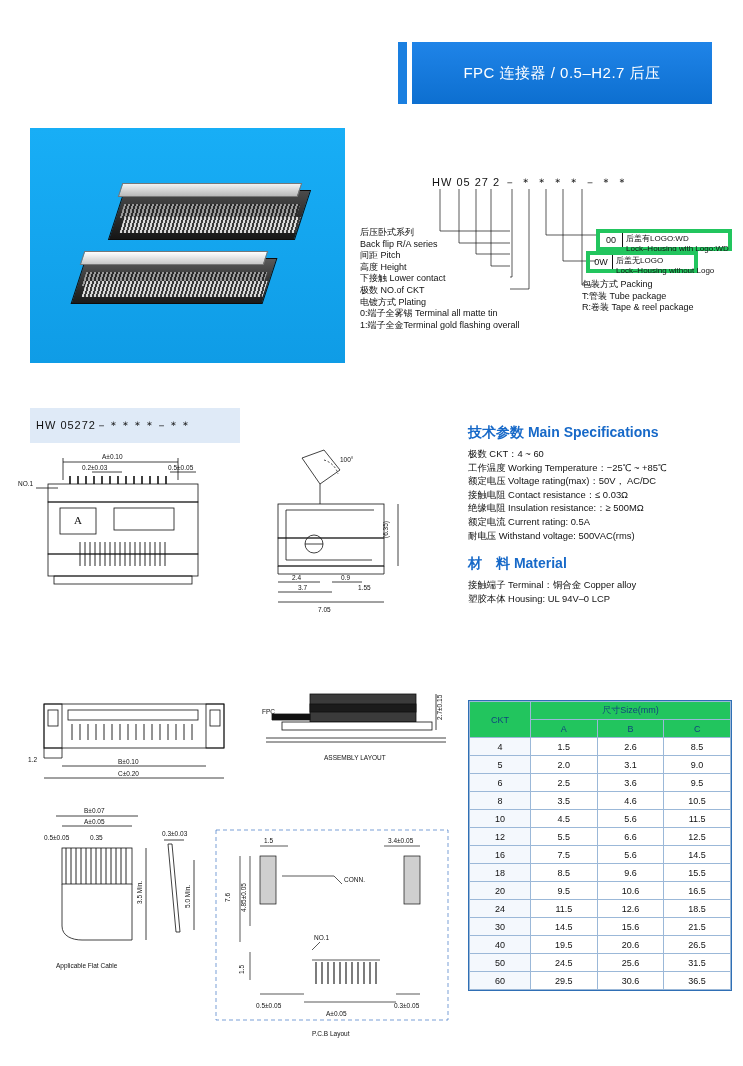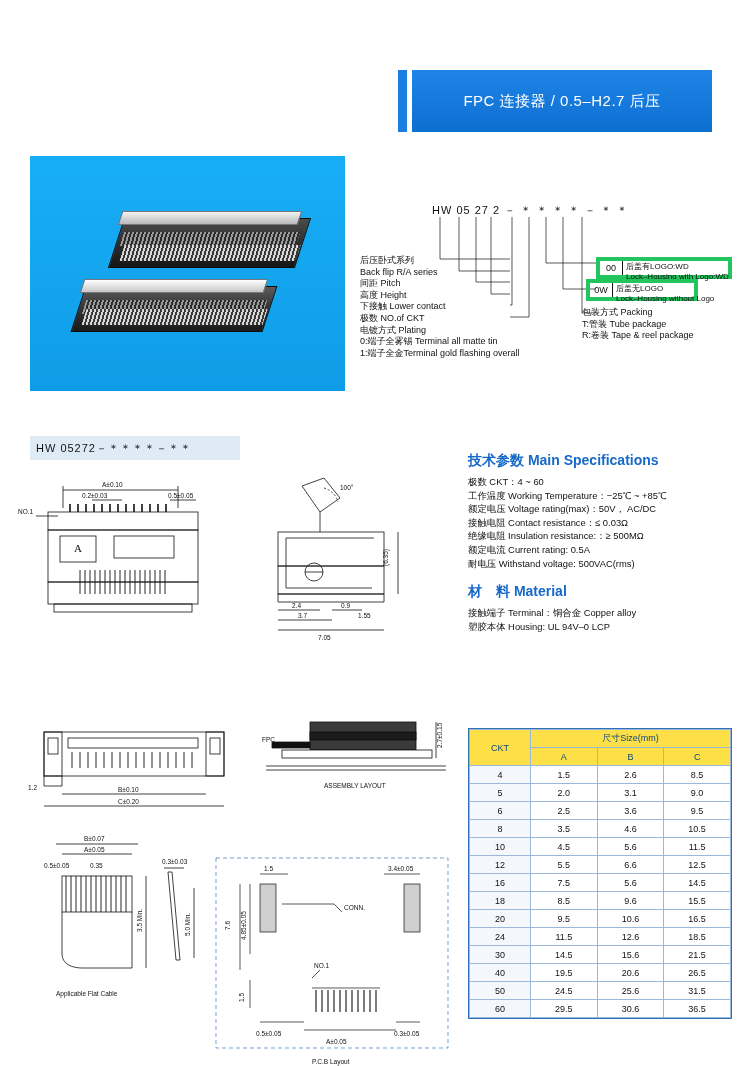--- a/index.html
+++ b/index.html
@@ -4,21 +4,21 @@
 <style>
   html,body{margin:0;padding:0;}
   body{
     width:743px;height:1066px;
     background:#ffffff;
     font-family:"Liberation Sans", sans-serif;
     color:#111;
     position:relative;
     overflow:hidden;
   }
-  .page{position:absolute;inset:0;margin-top:28px;}
+  .page{position:absolute;inset:0;}
 
   
   .header-bar{
     position:absolute;left:412px;top:42px;width:300px;height:62px;
     background:#1a7fe0;
     background:linear-gradient(180deg,#1f84e8 0%,#0d6fd0 100%);
     display:flex;align-items:center;justify-content:center;
   }
   .header-bar .title{
     color:#ffffff;font-size:15px;letter-spacing:.5px;white-space:nowrap;
@@ -82,21 +82,21 @@
     font-size:9px;
   }
   .opt-box .celltxt{margin-left:26px;padding-top:1px;white-space:nowrap;}
   #opt-a{left:236px;top:54px;width:136px;height:22px;}
   #opt-b{left:226px;top:76px;width:112px;height:22px;}
   .packing{position:absolute;left:222px;top:104px;font-size:9px;line-height:11.6px;}
   .packing div{white-space:nowrap;}
 
   
   .dwg-title{
-    position:absolute;left:30px;top:408px;width:210px;height:24px;
+    position:absolute;left:30px;top:408px;width:210px;height:35px;
     background:#dfeaf7;font-size:11px;display:flex;align-items:center;padding-left:6px;
     box-sizing:border-box;letter-spacing:1px;
   }
 
   
   .spec{position:absolute;left:468px;top:424px;width:262px;}
   .spec h3{margin:0 0 5px 0;font-size:14px;color:#1769c8;font-weight:bold;}
   .spec p{margin:0;font-size:9.4px;line-height:13.6px;white-space:nowrap;}
   .spec .gap{height:13px;}
 
@@ -107,21 +107,21 @@
   
   .sizetable{
     position:absolute;left:468px;top:700px;width:262px;
     border:1px solid #2f6fb5;border-collapse:collapse;font-size:9px;background:#fff;
   }
   .sizetable table{border-collapse:collapse;width:100%;}
   .sizetable th,.sizetable td{
     border:1px solid #9bb8d8;text-align:center;padding:1px 0;height:15px;
     font-weight:normal;
   }
-  .sizetable thead th{background:#fde047;color:#11447e;}
+  .sizetable thead th{background:#22c55e;color:#11447e;}
   .sizetable .ckt-head{width:60px;}
   .sizetable tbody td:first-child{background:#f4f8fd;}
 </style>
 </head>
 <body>
 
 <div class="page">
 
   <div class="header-accent"></div>
   <div class="header-bar">

